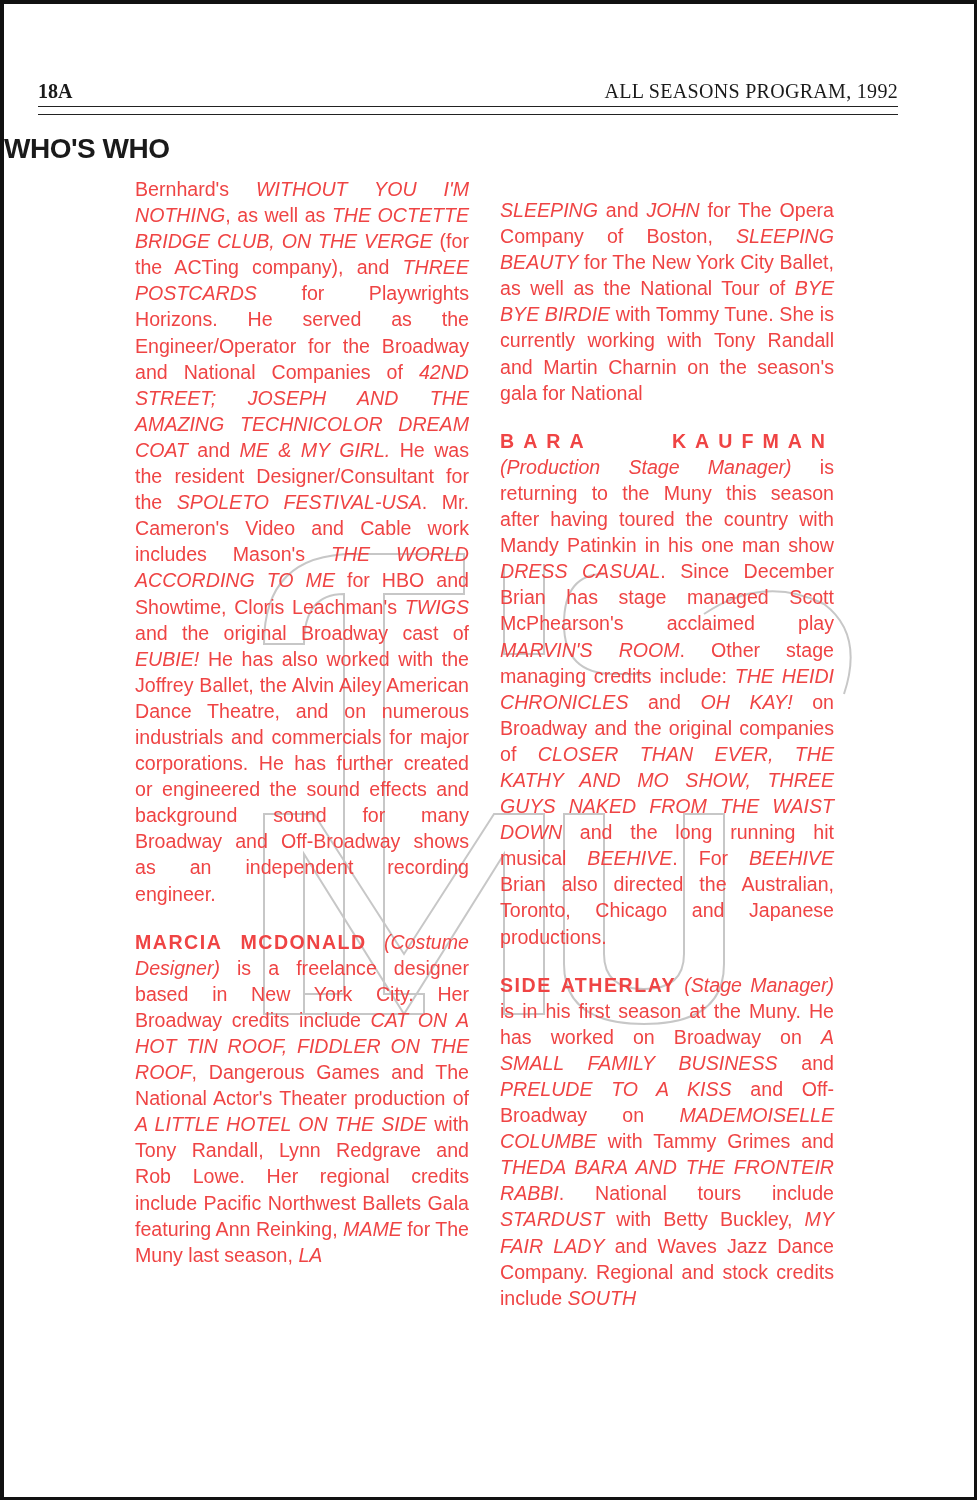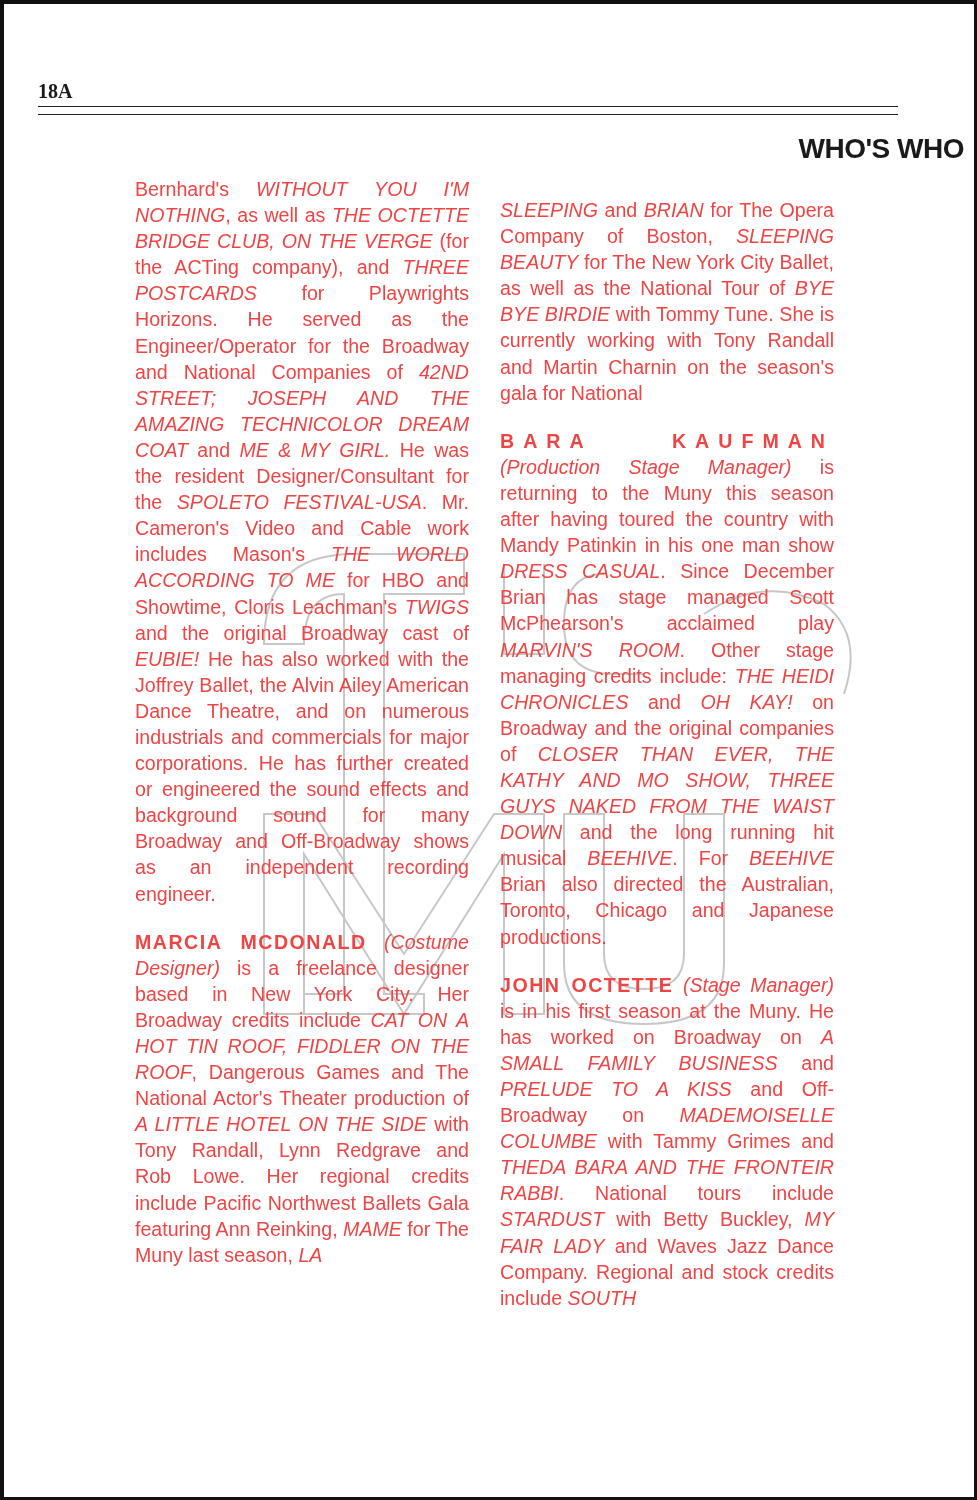--- a/index.html
+++ b/index.html
@@ -12,21 +12,21 @@
   .running-head {
     position: absolute; left: 34px; right: 76px; top: 76px; height: 26px;
     font-family: "Liberation Serif", serif; font-size: 20px; color: #1a1a1a;
   }
   .folio { position: absolute; left: 0; top: 0; font-weight: bold; }
   .pub-title { position: absolute; right: 0; top: 0; letter-spacing: 0.3px; }
   .rule { position: absolute; left: 34px; right: 76px; height: 0; border-top: 1.5px solid #222; }
   .rule.r1 { top: 102px; }
   .rule.r2 { top: 110px; }
   .section-title {
-    position: absolute; left: 0; width: 960px; top: 129px; text-align: right;
+    position: absolute; left: 0; width: 960px; top: 129px; text-align: left;
     font-family: "Liberation Sans", sans-serif; font-weight: bold; font-size: 28px; color: #1a1a1a;
     letter-spacing: -0.5px;
   }
   .col {
     position: absolute; top: 172px; width: 334px;
     font-family: "Liberation Sans", sans-serif; font-size: 19.6px; line-height: 26.1px; color: #ef4444;
     text-align: justify;
   }
   .col.left { left: 131px; }
   .col.right { left: 496px; top: 193px; }
@@ -41,20 +41,21 @@
     pointer-events: none; opacity: 0.55;
   }
 </style>
 </head>
 <body>
 
 <div class="page">
 
   <div class="running-head">
     <span class="folio">18A</span>
+    <span class="pub-title">ALL SEASONS PROGRAM, 1992</span>
   </div>
   <div class="rule r1"></div>
   <div class="rule r2"></div>
 
   <div class="section-title">WHO'S WHO</div>
 
   <svg class="watermark" viewBox="0 0 680 560">
     <g fill="none" stroke="#9a9a9a" stroke-width="2">
       <path d="M60 150 Q60 60 150 60 L260 60 L260 100 L180 100 L180 500 L220 500 L220 520 L100 520 L100 500 L140 500 L140 100 Q100 100 100 150 Z"></path>
       <path d="M300 70 L300 160 L340 160 L340 70"></path>
@@ -67,24 +68,24 @@
 
   <div class="col left">
     <p>Bernhard's <i>WITHOUT YOU I'M NOTHING</i>, as well as <i>THE OCTETTE BRIDGE CLUB, ON THE VERGE</i> (for the ACTing company), and <i>THREE POSTCARDS</i> for Playwrights Horizons. He served as the Engineer/Operator for the Broadway and National Companies of <i>42ND STREET; JOSEPH AND THE AMAZING TECHNICOLOR DREAM COAT</i> and <i>ME &amp; MY GIRL.</i> He was the resident Designer/Consultant for the <i>SPOLETO FESTIVAL-USA</i>. Mr. Cameron's Video and Cable work includes Mason's <i>THE WORLD ACCORDING TO ME</i> for HBO and Showtime, Cloris Leachman's <i>TWIGS</i> and the original Broadway cast of <i>EUBIE!</i> He has also worked with the Joffrey Ballet, the Alvin Ailey American Dance Theatre, and on numerous industrials and commercials for major corporations. He has further created or engineered the sound effects and background sound for many Broadway and Off-Broadway shows as an independent recording engineer.</p>
     <p>
       <span class="name">MARCIA MCDONALD</span>
       <span><i>(Costume Designer)</i> is a freelance designer based in New York City. Her Broadway credits include <i>CAT ON A HOT TIN ROOF, FIDDLER ON THE ROOF</i>, Dangerous Games and The National Actor's Theater production of <i>A LITTLE HOTEL ON THE SIDE</i> with Tony Randall, Lynn Redgrave and Rob Lowe. Her regional credits include Pacific Northwest Ballets Gala featuring Ann Reinking, <i>MAME</i> for The Muny last season, <i>LA</i></span>
     </p>
   </div>
 
   <div class="col right">
-    <p><i>SLEEPING</i> and <i>BRIAN</i> for The Opera Company of Boston, <i>SLEEPING BEAUTY</i> for The New York City Ballet, as well as the National Tour of <i>BYE BYE BIRDIE</i> with Tommy Tune. She is currently working with Tony Randall and Martin Charnin on the season's gala for National</p>
+    <p><i>SLEEPING</i> and <i>JOHN</i> for The Opera Company of Boston, <i>SLEEPING BEAUTY</i> for The New York City Ballet, as well as the National Tour of <i>BYE BYE BIRDIE</i> with Tommy Tune. She is currently working with Tony Randall and Martin Charnin on the season's gala for National</p>
     <p>
       <span class="name spaced">BARA KAUFMAN</span>
       <span><i>(Production Stage Manager)</i> is returning to the Muny this season after having toured the country with Mandy Patinkin in his one man show <i>DRESS CASUAL</i>. Since December Brian has stage managed Scott McPhearson's acclaimed play <i>MARVIN'S ROOM</i>. Other stage managing credits include: <i>THE HEIDI CHRONICLES</i> and <i>OH KAY!</i> on Broadway and the original companies of <i>CLOSER THAN EVER, THE KATHY AND MO SHOW, THREE GUYS NAKED FROM THE WAIST DOWN</i> and the long running hit musical <i>BEEHIVE</i>. For <i>BEEHIVE</i> Brian also directed the Australian, Toronto, Chicago and Japanese productions.</span>
     </p>
     <p>
-      <span class="name">JOHN OCTETTE</span>
+      <span class="name">SIDE ATHERLAY</span>
       <span><i>(Stage Manager)</i> is in his first season at the Muny. He has worked on Broadway on <i>A SMALL FAMILY BUSINESS</i> and <i>PRELUDE TO A KISS</i> and Off-Broadway on <i>MADEMOISELLE COLUMBE</i> with Tammy Grimes and <i>THEDA BARA AND THE FRONTEIR RABBI</i>. National tours include <i>STARDUST</i> with Betty Buckley, <i>MY FAIR LADY</i> and Waves Jazz Dance Company. Regional and stock credits include <i>SOUTH</i></span>
     </p>
   </div>
 
 </div>
 
 </body></html>

